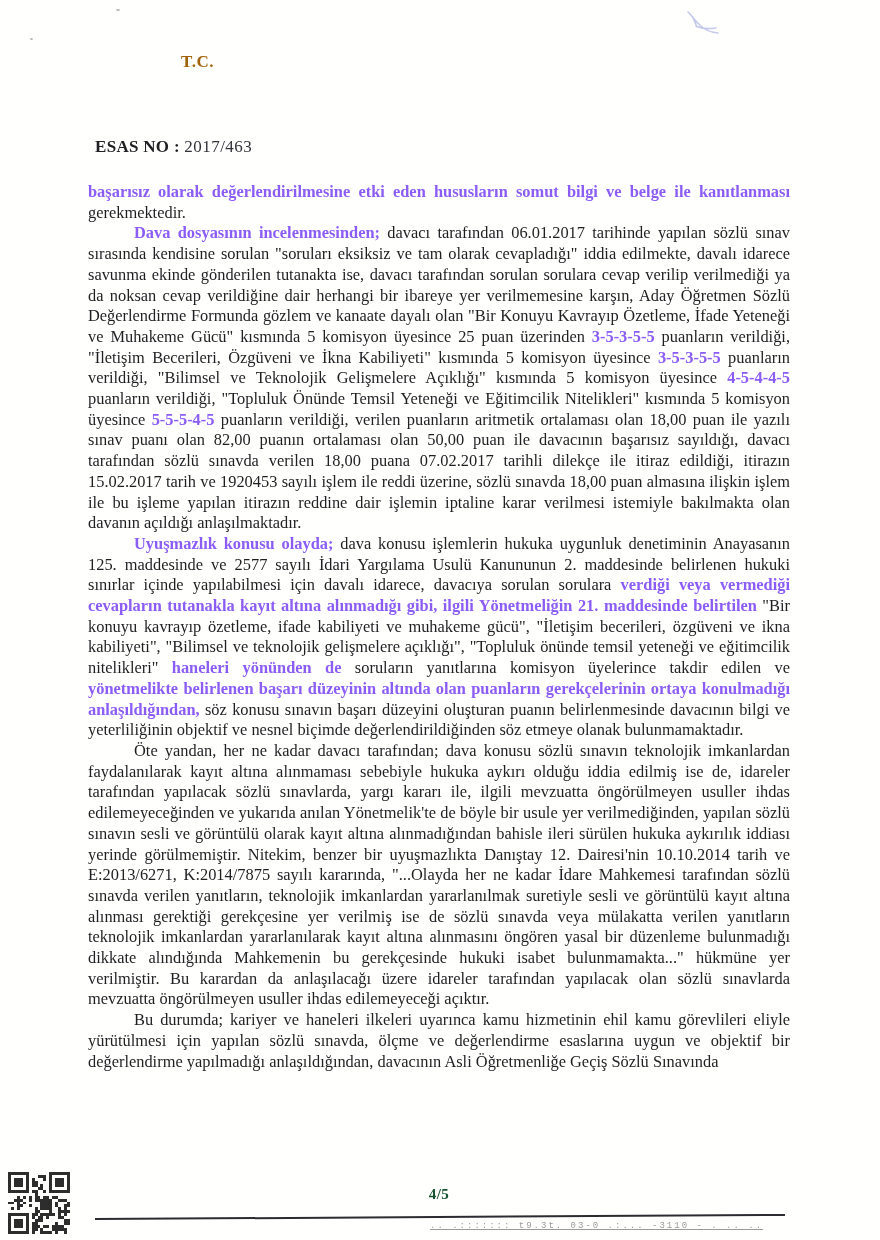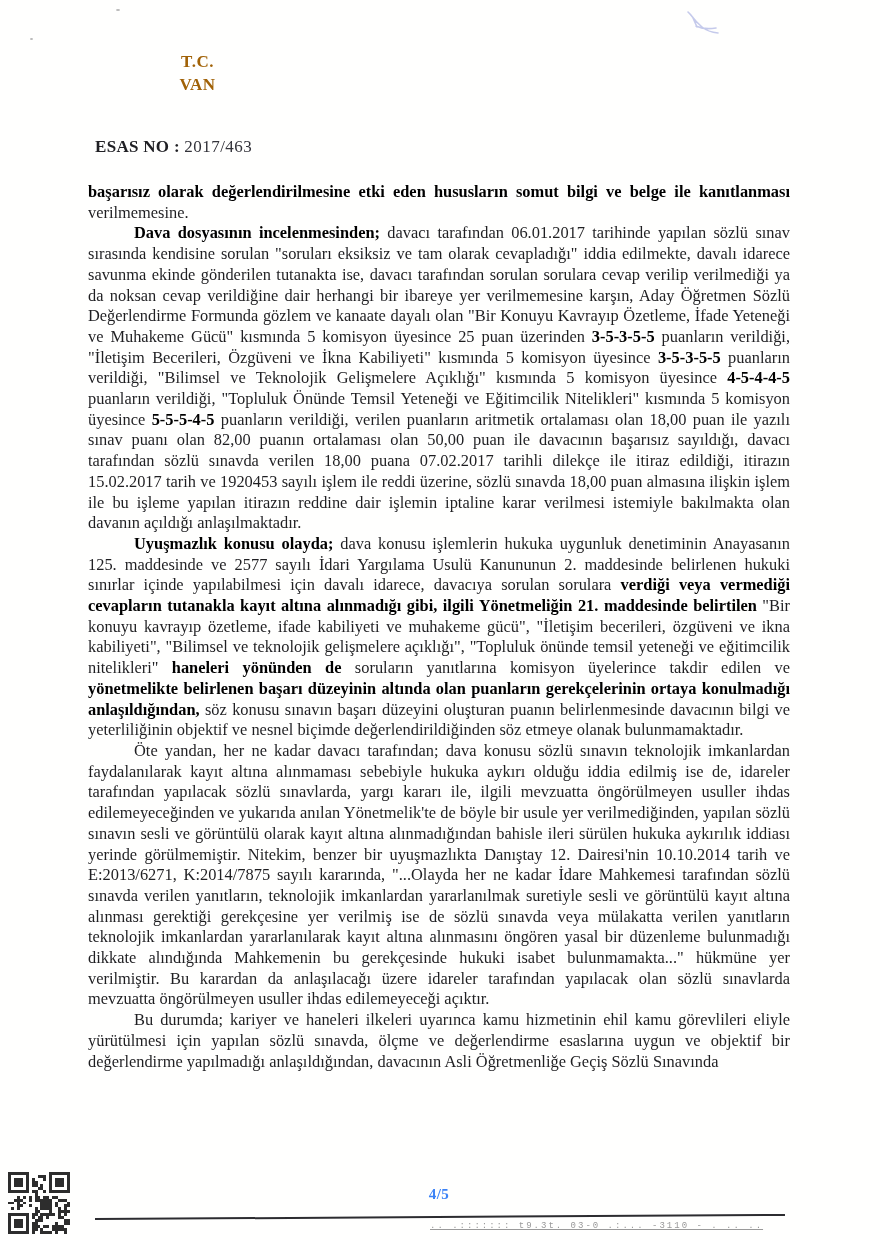--- a/index.html
+++ b/index.html
@@ -26,26 +26,26 @@
   .case-line .label { font-weight:bold; letter-spacing:0.3px; }
   .case-line .value { font-weight:normal; color:#33333a; letter-spacing:0.5px; }
   
   .doc-body {
     position:absolute; top:182px; left:88px; width:702px;
     font-size:16.4px; line-height:20.7px;
     text-align:justify; text-justify:inter-word;
   }
   .doc-body p { margin:0; padding:0; }
   .doc-body p.indent { text-indent:46px; }
-  .b { font-weight:bold; color:#000000; }
+  .b { font-weight:bold; color:#8b5cf6; }
   .u { text-underline-offset:3px; }
   
   .page-number {
     position:absolute; top:1186px; left:88px; width:702px;
-    text-align:center; font-size:15px; font-weight:bold; color:#3b82f6;
+    text-align:center; font-size:15px; font-weight:bold; color:#14532d;
     letter-spacing:0.5px;
   }
   .footer-rule {
     position:absolute; top:1216px; left:95px; width:690px; height:2.2px;
     background:#2c2c30; transform:rotate(-0.35deg);
   }
   .footer-microtext {
     position:absolute; top:1221px; left:430px; width:430px;
     font-family:"Liberation Mono","DejaVu Sans Mono",monospace;
     font-size:9px; color:#9a9a9a; letter-spacing:2px;
@@ -67,30 +67,29 @@
 <body>
 
 <div class="page" style="color: rgb(31, 31, 34);">
 
   <svg class="pen-mark" viewBox="0 0 70 42">
     <path d="M22,10 q6,8 12,13 q6,5 16,6 M28,22 q8,4 20,2 M25,14 l4,9 M20,8 l3,3" fill="none" stroke="#97a0dc" stroke-width="1.6" stroke-linecap="round"></path>
   </svg>
 
   <div class="court-header">
     <div>T.C.</div>
-    <div>VAN</div>
   </div>
 
   <div class="case-line">
     <span class="label">ESAS NO :</span>
     <span class="value">2017/463</span>
   </div>
 
   <div class="doc-body" id="body-paragraphs">
-      <p class=""><span class="b">başarısız olarak değerlendirilmesine etki eden hususların somut bilgi ve belge ile kanıtlanması</span><span> verilmemesine.</span></p>
+      <p class=""><span class="b">başarısız olarak değerlendirilmesine etki eden hususların somut bilgi ve belge ile kanıtlanması</span><span> gerekmektedir.</span></p>
       <p class="indent"><span class="b">Dava dosyasının incelenmesinden;</span><span> davacı tarafından 06.01.2017 tarihinde yapılan sözlü sınav sırasında kendisine sorulan "soruları eksiksiz ve tam olarak cevapladığı" iddia edilmekte, davalı idarece savunma ekinde gönderilen tutanakta ise, davacı tarafından sorulan sorulara cevap verilip verilmediği ya da noksan cevap verildiğine dair herhangi bir ibareye yer verilmemesine karşın, Aday Öğretmen Sözlü Değerlendirme Formunda gözlem ve kanaate dayalı olan "Bir Konuyu Kavrayıp Özetleme, İfade Yeteneği ve Muhakeme Gücü" kısmında 5 komisyon üyesince 25 puan üzerinden </span><span class="b">3-5-3-5-5</span><span> puanların verildiği, "İletişim Becerileri, Özgüveni ve İkna Kabiliyeti" kısmında 5 komisyon üyesince </span><span class="b">3-5-3-5-5</span><span> puanların verildiği, "Bilimsel ve Teknolojik Gelişmelere Açıklığı" kısmında 5 komisyon üyesince </span><span class="b">4-5-4-4-5</span><span> puanların verildiği, "Topluluk Önünde Temsil Yeteneği ve Eğitimcilik Nitelikleri" kısmında 5 komisyon üyesince </span><span class="b">5-5-5-4-5</span><span> puanların verildiği, verilen puanların aritmetik ortalaması olan 18,00 puan ile yazılı sınav puanı olan 82,00 puanın ortalaması olan 50,00 puan ile davacının başarısız sayıldığı, davacı tarafından sözlü sınavda verilen 18,00 puana 07.02.2017 tarihli dilekçe ile itiraz edildiği, itirazın 15.02.2017 tarih ve 1920453 sayılı işlem ile reddi üzerine, sözlü sınavda 18,00 puan almasına ilişkin işlem ile bu işleme yapılan itirazın reddine dair işlemin iptaline karar verilmesi istemiyle bakılmakta olan davanın açıldığı anlaşılmaktadır.</span></p>
       <p class="indent"><span class="b">Uyuşmazlık konusu olayda;</span><span> dava konusu işlemlerin hukuka uygunluk denetiminin Anayasanın 125. maddesinde ve 2577 sayılı İdari Yargılama Usulü Kanununun 2. maddesinde belirlenen hukuki sınırlar içinde yapılabilmesi için davalı idarece, davacıya sorulan sorulara </span><span class="b">verdiği veya vermediği cevapların tutanakla kayıt altına alınmadığı gibi, ilgili Yönetmeliğin 21. maddesinde belirtilen</span><span> "Bir konuyu kavrayıp özetleme, ifade kabiliyeti ve muhakeme gücü", "İletişim becerileri, özgüveni ve ikna kabiliyeti", "Bilimsel ve teknolojik gelişmelere açıklığı", "Topluluk önünde temsil yeteneği ve eğitimcilik nitelikleri" </span><span class="b">haneleri yönünden de</span><span> soruların yanıtlarına komisyon üyelerince takdir edilen ve </span><span class="b">yönetmelikte belirlenen başarı düzeyinin altında olan puanların </span><span class="b u">gerekçelerinin ortaya konulmadığı</span><span class="b"> anlaşıldığından,</span><span> söz konusu sınavın başarı düzeyini oluşturan puanın belirlenmesinde davacının bilgi ve yeterliliğinin objektif ve nesnel biçimde değerlendirildiğinden söz etmeye olanak bulunmamaktadır.</span></p>
       <p class="indent"><span>Öte yandan, her ne kadar davacı tarafından; dava konusu sözlü sınavın teknolojik imkanlardan faydalanılarak kayıt altına alınmaması sebebiyle hukuka aykırı olduğu iddia edilmiş ise de, idareler tarafından yapılacak sözlü sınavlarda, yargı kararı ile, ilgili mevzuatta öngörülmeyen usuller ihdas edilemeyeceğinden ve yukarıda anılan Yönetmelik'te de böyle bir usule yer verilmediğinden, yapılan sözlü sınavın sesli ve görüntülü olarak kayıt altına alınmadığından bahisle ileri sürülen hukuka aykırılık iddiası yerinde görülmemiştir. Nitekim, benzer bir uyuşmazlıkta Danıştay 12. Dairesi'nin 10.10.2014 tarih ve E:2013/6271, K:2014/7875 sayılı kararında, "...Olayda her ne kadar İdare Mahkemesi tarafından sözlü sınavda verilen yanıtların, teknolojik imkanlardan yararlanılmak suretiyle sesli ve görüntülü kayıt altına alınması gerektiği gerekçesine yer verilmiş ise de sözlü sınavda veya mülakatta verilen yanıtların teknolojik imkanlardan yararlanılarak kayıt altına alınmasını öngören yasal bir düzenleme bulunmadığı dikkate alındığında Mahkemenin bu gerekçesinde hukuki isabet bulunmamakta..." hükmüne yer verilmiştir. Bu karardan da anlaşılacağı üzere idareler tarafından yapılacak olan sözlü sınavlarda mevzuatta öngörülmeyen usuller ihdas edilemeyeceği açıktır.</span></p>
       <p class="indent"><span>Bu durumda; kariyer ve haneleri ilkeleri uyarınca kamu hizmetinin ehil kamu görevlileri eliyle yürütülmesi için yapılan sözlü sınavda, ölçme ve değerlendirme esaslarına uygun ve objektif bir değerlendirme yapılmadığı anlaşıldığından, davacının Asli Öğretmenliğe Geçiş Sözlü Sınavında</span></p>
     </div>
 
   <div class="page-number">4/5</div>
   <div class="footer-rule" style="background: rgb(44, 44, 48);"></div>
   <div class="footer-microtext">.. .:::::::      t9.3t.    03-0 .:...    -3110 -      .   .. ..</div>
 

